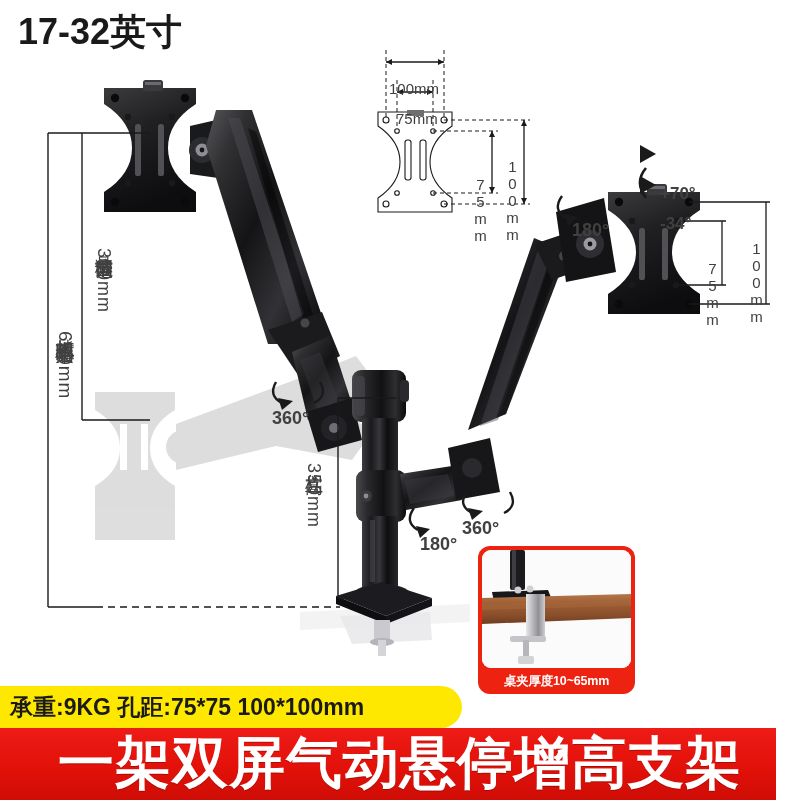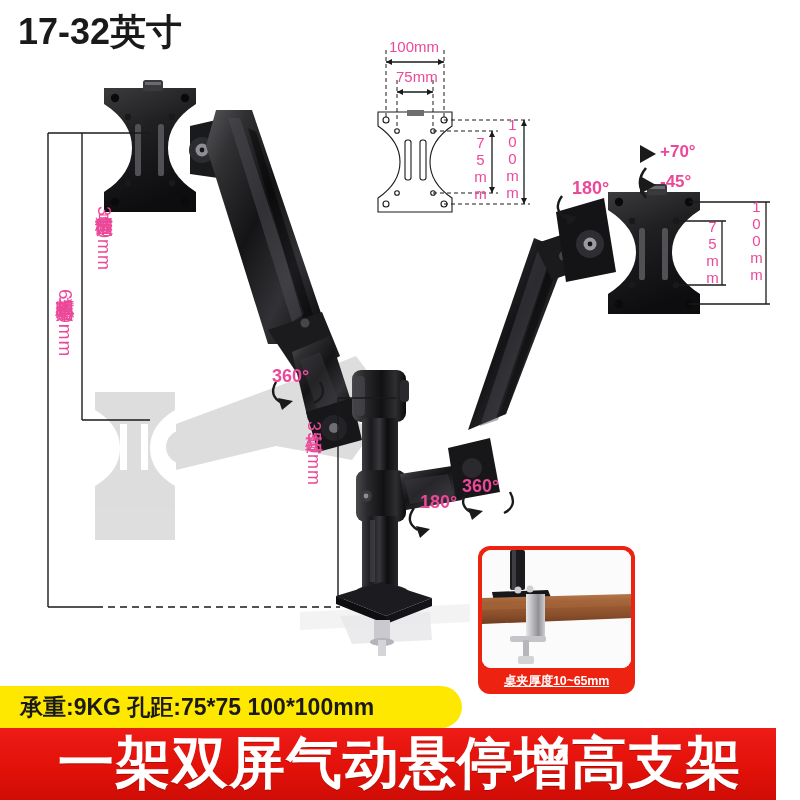--- a/index.html
+++ b/index.html
@@ -14,21 +14,21 @@
   .abs{position:absolute;}
 
   
   #title{
     left:18px;top:8px;
     font-size:36px;font-weight:bold;color:#1a1a1a;
     letter-spacing:0px;white-space:nowrap;
   }
 
   
-  .dim{color:#ec4899;white-space:nowrap;font-weight:400;}
+  .dim{color:#404040;white-space:nowrap;font-weight:400;margin-top:42px;}
   .vert{
     writing-mode:vertical-rl;
     text-orientation:upright;
     white-space:nowrap;
   }
   .vert-cjk{
     writing-mode:vertical-rl;
     text-orientation:mixed;
     white-space:nowrap;
   }
@@ -37,21 +37,21 @@
   svg.layer{position:absolute;left:0;top:0;width:800px;height:800px;overflow:visible;}
 
   
   #yellow-banner{
     left:-14px;top:686px;width:476px;height:42px;
     background:#FFE800;
     border-radius:0 24px 24px 0;
     display:flex;align-items:center;
   }
   #yellow-banner .txt{
-    margin-left:34px;
+    margin-left:24px;
     font-size:23px;font-weight:bold;color:#1a1a1a;white-space:nowrap;
   }
 
   
   #red-banner{
     left:0;top:728px;width:800px;height:72px;
     background:linear-gradient(180deg,#ee1b16 0%,#e21109 55%,#cf0d06 100%);
     display:flex;align-items:center;justify-content:center;
   }
   #red-banner .txt{
@@ -76,21 +76,20 @@
   .card .photo{
     width:149px;height:118px;
     background:#ffffff;
     border-radius:9px;
     position:relative;overflow:hidden;
   }
   .card .cap{
     flex:1;display:flex;align-items:center;justify-content:center;
     font-size:12.5px;font-weight:bold;color:#ffffff;white-space:nowrap;
     letter-spacing:-0.2px;
-    text-decoration:underline;
   }
 </style>
 </head>
 <body>
 
 <div id="stage">
 
   <div class="abs" id="title">17-32英寸</div>
 
   <svg class="layer" viewBox="0 0 800 800">
@@ -326,21 +325,21 @@
   </svg>
   <div class="abs dim vert" style="left:748px;top:198px;font-size:15px;">100mm</div>
   <div class="abs dim vert" style="left:704px;top:218px;font-size:15px;">75mm</div>
 
   <svg class="layer" viewBox="0 0 800 800">
     <path d="M646 168 q-12 14 0 30" stroke="#1a1a1a" stroke-width="2.6" fill="none"></path>
     <path d="M640 145 l16 9 l-16 9 z" fill="#1a1a1a"></path>
     <path d="M640 176 l16 9 l-16 9 z" fill="#1a1a1a"></path>
   </svg>
   <div class="abs dim" style="left:660px;top:142px;font-size:17px;font-weight:bold;">+70°</div>
-  <div class="abs dim" style="left:660px;top:172px;font-size:17px;font-weight:bold;">-45°</div>
+  <div class="abs dim" style="left:660px;top:172px;font-size:17px;font-weight:bold;">-34°</div>
 
   <svg class="layer" viewBox="0 0 800 800">
 
     <path d="M562 196 q-10 14 4 22" stroke="#1a1a1a" stroke-width="2.4" fill="none"></path>
     <path d="M564 214 l14 3 l-10 9 z" fill="#1a1a1a"></path>
 
     <path d="M276 382 q-8 14 6 21" stroke="#1a1a1a" stroke-width="2.4" fill="none"></path>
     <path d="M278 398 l15 3 l-11 9 z" fill="#1a1a1a"></path>
     <path d="M320 382 q8 14 -6 21" stroke="#1a1a1a" stroke-width="2.4" fill="none"></path>
 

